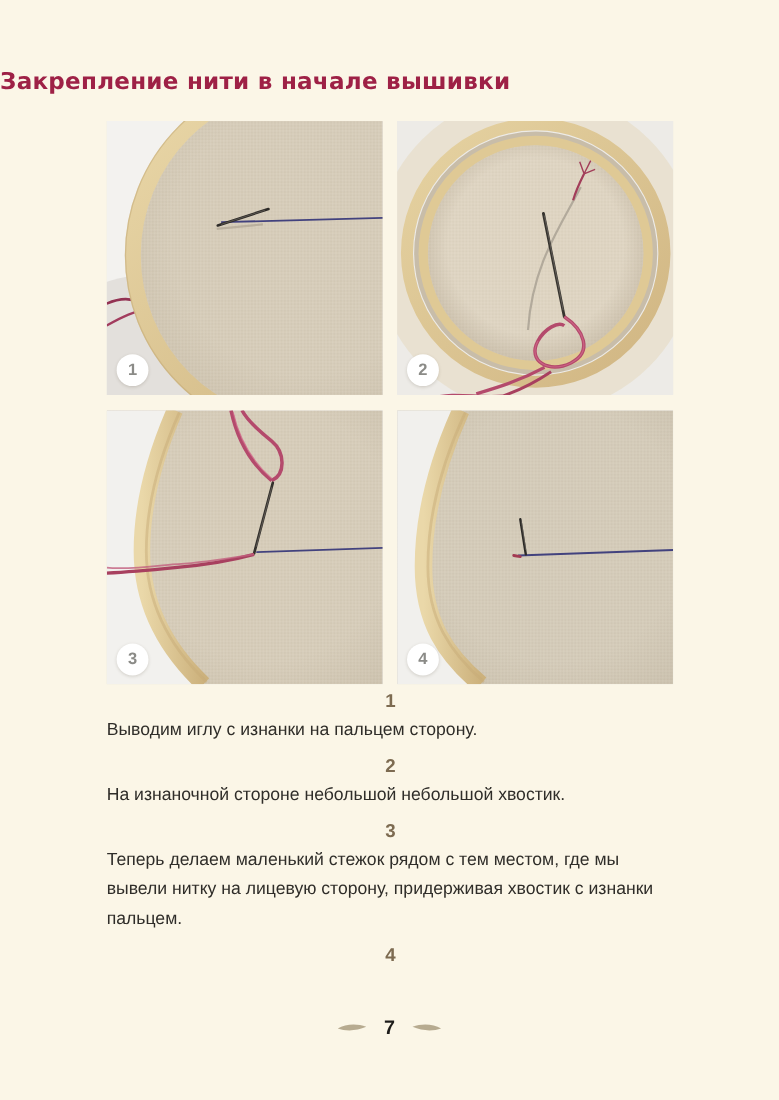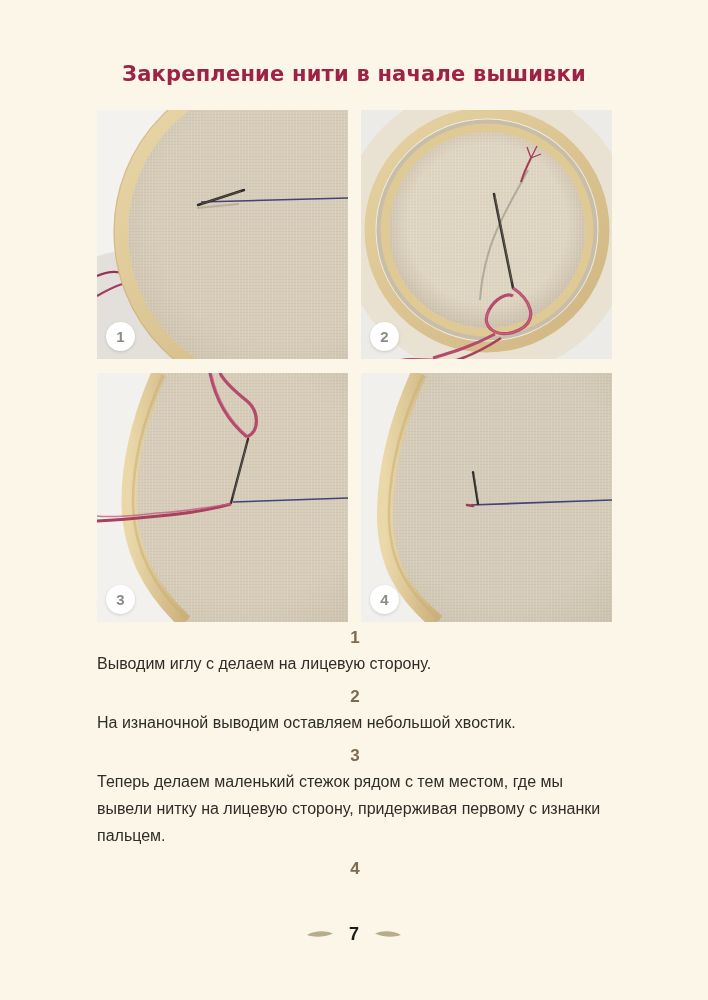--- a/index.html
+++ b/index.html
@@ -6,21 +6,20 @@
   html,body{margin:0;padding:0;}
   .page{
     position:relative;
     width:708px;height:1000px;
     background:#fbf6e7;
     font-family:"Liberation Sans", sans-serif;
     overflow:hidden;
   }
   .title{
     position:absolute;top:62px;left:0;right:0;
-    text-align:center;
     font-family:"DejaVu Sans", sans-serif;
     font-size:21px;font-weight:700;
     color:#9e2146;letter-spacing:.2px;
     margin:0;
   }
   .grid{
     position:absolute;left:97px;top:110px;width:515px;
     display:grid;grid-template-columns:251px 251px;
     column-gap:13px;row-gap:14px;
   }
@@ -215,29 +214,29 @@
         </g>
       </svg>
       <span class="badge">4</span>
     </figure>
 
   </div>
 
   <div class="steps">
     <div class="step">
       <div class="step-num">1</div>
-      <p class="step-text">Выводим иглу с делаем на лицевую сторону.</p>
+      <p class="step-text">Выводим иглу с изнанки на пальцем сторону.</p>
     </div>
     <div class="step">
       <div class="step-num">2</div>
-      <p class="step-text">На изнаночной выводим оставляем небольшой хвостик.</p>
+      <p class="step-text">На изнаночной стороне небольшой небольшой хвостик.</p>
     </div>
     <div class="step">
       <div class="step-num">3</div>
-      <p class="step-text">Теперь делаем маленький стежок рядом с тем местом, где мы вывели нитку на лицевую сторону, придерживая первому с изнанки пальцем.</p>
+      <p class="step-text">Теперь делаем маленький стежок рядом с тем местом, где мы вывели нитку на лицевую сторону, придерживая хвостик с изнанки пальцем.</p>
     </div>
     <div class="step">
       <div class="step-num">4</div>
     </div>
   </div>
 
   <div class="footer">
     <svg class="orn" width="27" height="9" viewBox="0 0 27 9">
       <path d="M0,5 C7,1 17,0 26,3.5 C17,7.5 7,7.5 0,5 Z" fill="#b7ab90"></path>
     </svg>

